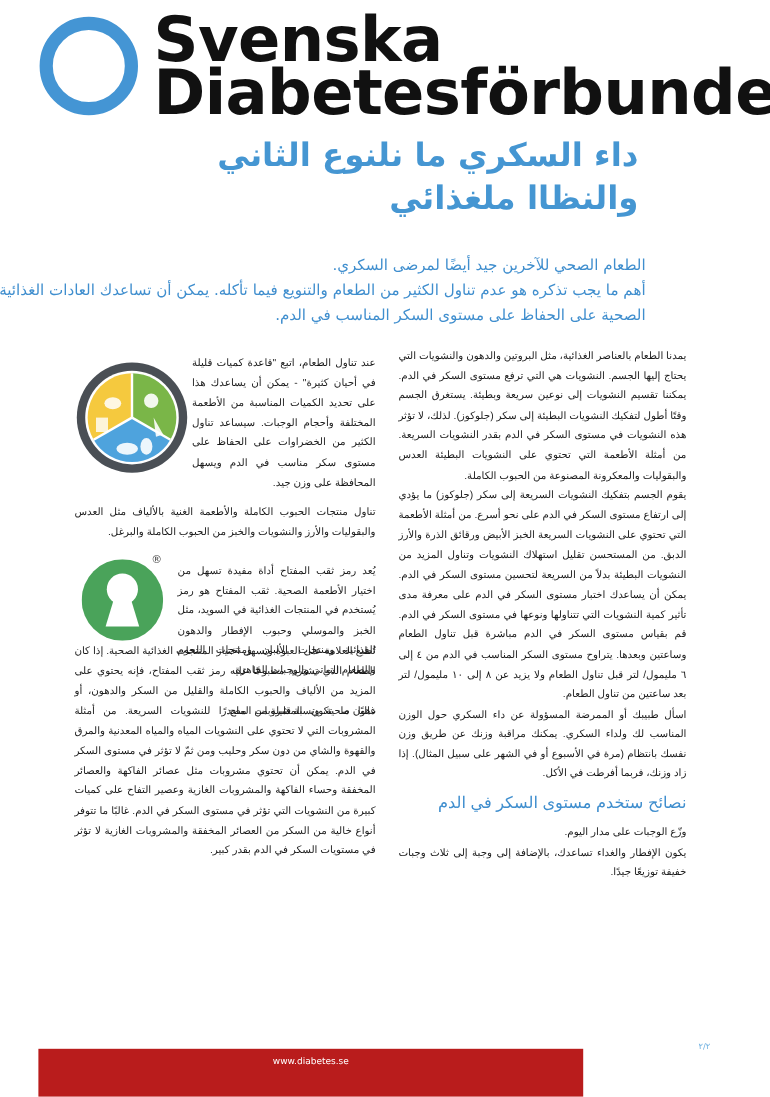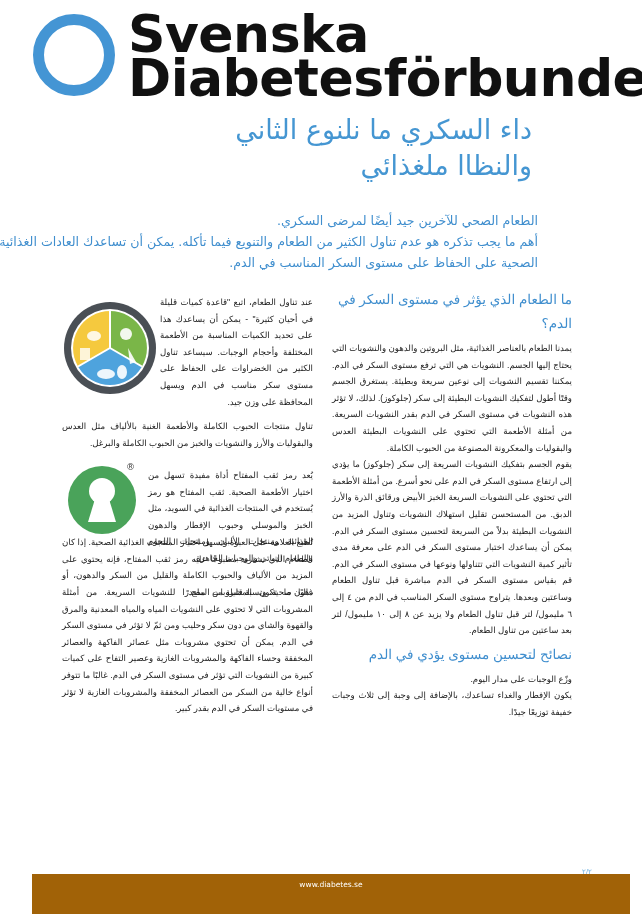--- a/index.html
+++ b/index.html
@@ -3,38 +3,38 @@
 <meta charset="utf-8">
 <style>
   html, body { margin:0; padding:0; }
   body { width:642px; height:914px; background:#ffffff; position:relative; overflow:hidden;
          font-family:"DejaVu Sans", "Liberation Sans", sans-serif; color:#222; }
   .logo-ring { position:absolute; left:33px; top:14px; width:82px; height:82px; border-radius:50%;
                border:11px solid #4495d4; box-sizing:border-box; }
   .logo-text { position:absolute; left:128px; top:12px; font-family:"DejaVu Sans", sans-serif;
                font-weight:bold; color:#111; line-height:44px; font-size:52px; letter-spacing:-0.5px; }
   .title { position:absolute; right:110px; top:112px; width:400px; text-align:right; direction:rtl;
-           color:#4596d2; font-size:27px; line-height:36px; font-family:"DejaVu Sans", sans-serif; }
+           color:#4596d2; font-size:27px; line-height:36px; font-family:"DejaVu Sans", sans-serif;font-weight:bold; }
   .intro { position:absolute; right:104px; top:210px; width:540px; direction:rtl; text-align:right;
            color:#3f8ece; font-size:12.6px; line-height:21px; white-space:nowrap; }
   .intro div { white-space:nowrap; }
   .col { position:absolute; direction:rtl; text-align:justify; font-size:8.6px; line-height:16.6px;
          color:#1a1a1a; font-family:"Liberation Sans", sans-serif; }
   .col-right { left:332px; width:240px; top:288px; }
   .col-left { left:160px; width:153px; top:294px; }
   .h2 { color:#3f8ece; font-size:13.5px; line-height:24px; margin:0 0 4px 0; font-weight:normal; text-align:right; }
   p { margin:0; }
   .mt6 { margin-top:4px; }
   .plate { position:absolute; left:62px; top:290px; width:96px; height:116px; }
   .keyhole { position:absolute; left:68px; top:466px; width:68px; height:68px; }
   .reg { position:absolute; left:126px; top:462px; font-size:9px; color:#444; }
   .wide { position:absolute; direction:rtl; text-align:justify; font-size:8.6px; line-height:16.6px;
           color:#1a1a1a; font-family:"Liberation Sans", sans-serif; }
   .page-num { position:absolute; left:582px; top:868px; font-size:7px; color:#6aaedf; }
-  .footer { position:absolute; left:32px; top:874px; width:598px; height:40px; background:#a16207; }
+  .footer { position:absolute; left:32px; top:874px; width:454px; height:40px; background:#b91c1c; }
   .footer-url { position:absolute; left:0; right:0; top:6px; text-align:center; color:#ffffff; font-size:7.5px; }
 </style>
 </head>
 <body>
 
 <div class="logo-ring"></div>
 <div class="logo-text">
   <div>Svenska</div>
   <div>Diabetesförbundet</div>
 </div>
@@ -44,24 +44,24 @@
   <div>والنظاا ملغذائي</div>
 </div>
 
 <div class="intro">
   <div>الطعام الصحي للآخرين جيد أيضًا لمرضى السكري.</div>
   <div>أهم ما يجب تذكره هو عدم تناول الكثير من الطعام والتنويع فيما تأكله. يمكن أن تساعدك العادات الغذائية</div>
   <div>الصحية على الحفاظ على مستوى السكر المناسب في الدم.</div>
 </div>
 
 <div class="col col-right">
-  <h2 class="h2">ما الطعام الذي يؤثر في مستوى السكر في الدم؟</h2>
   <p>يمدنا الطعام بالعناصر الغذائية، مثل البروتين والدهون والنشويات التي يحتاج إليها الجسم. النشويات هي التي ترفع مستوى السكر في الدم. يمكننا تقسيم النشويات إلى نوعين سريعة وبطيئة. يستغرق الجسم وقتًا أطول لتفكيك النشويات البطيئة إلى سكر (جلوكوز). لذلك، لا تؤثر هذه النشويات في مستوى السكر في الدم بقدر النشويات السريعة. من أمثلة الأطعمة التي تحتوي على النشويات البطيئة العدس والبقوليات والمعكرونة المصنوعة من الحبوب الكاملة.</p>
   <p>يقوم الجسم بتفكيك النشويات السريعة إلى سكر (جلوكوز) ما يؤدي إلى ارتفاع مستوى السكر في الدم على نحو أسرع. من أمثلة الأطعمة التي تحتوي على النشويات السريعة الخبز الأبيض ورقائق الذرة والأرز الدبق. من المستحسن تقليل استهلاك النشويات وتناول المزيد من النشويات البطيئة بدلاً من السريعة لتحسين مستوى السكر في الدم. يمكن أن يساعدك اختبار مستوى السكر في الدم على معرفة مدى تأثير كمية النشويات التي تتناولها ونوعها في مستوى السكر في الدم. قم بقياس مستوى السكر في الدم مباشرة قبل تناول الطعام وساعتين وبعدها. يتراوح مستوى السكر المناسب في الدم من ٤ إلى ٦ مليمول/ لتر قبل تناول الطعام ولا يزيد عن ٨ إلى ١٠ مليمول/ لتر بعد ساعتين من تناول الطعام.</p>
-  <h2 class="h2 mt6">نصائح لتحسين مستوى يؤدي في الدم</h2>
+  <p>اسأل طبيبك أو الممرضة المسؤولة عن داء السكري حول الوزن المناسب لك ولداء السكري. يمكنك مراقبة وزنك عن طريق وزن نفسك بانتظام (مرة في الأسبوع أو في الشهر على سبيل المثال). إذا زاد وزنك، فربما أفرطت في الأكل.</p>
+  <h2 class="h2 mt6">نصائح ستخدم مستوى السكر في الدم</h2>
   <p>وزّع الوجبات على مدار اليوم.</p>
   <p>يكون الإفطار والغداء تساعدك، بالإضافة إلى وجبة إلى ثلاث وجبات خفيفة توزيعًا جيدًا.</p>
 </div>
 
 <svg class="plate" viewBox="0 0 96 116">
   <g transform="translate(48,58)">
     <circle r="46" fill="#4a4f55"></circle>
     <circle r="39" fill="#ffffff"></circle>
     <path d="M0,0 L0,-37 A37,37 0 0,1 32,18.5 Z" fill="#7ab648"></path>
     <path d="M0,0 L32,18.5 A37,37 0 0,1 -32,18.5 Z" fill="#4ea3dd"></path>

